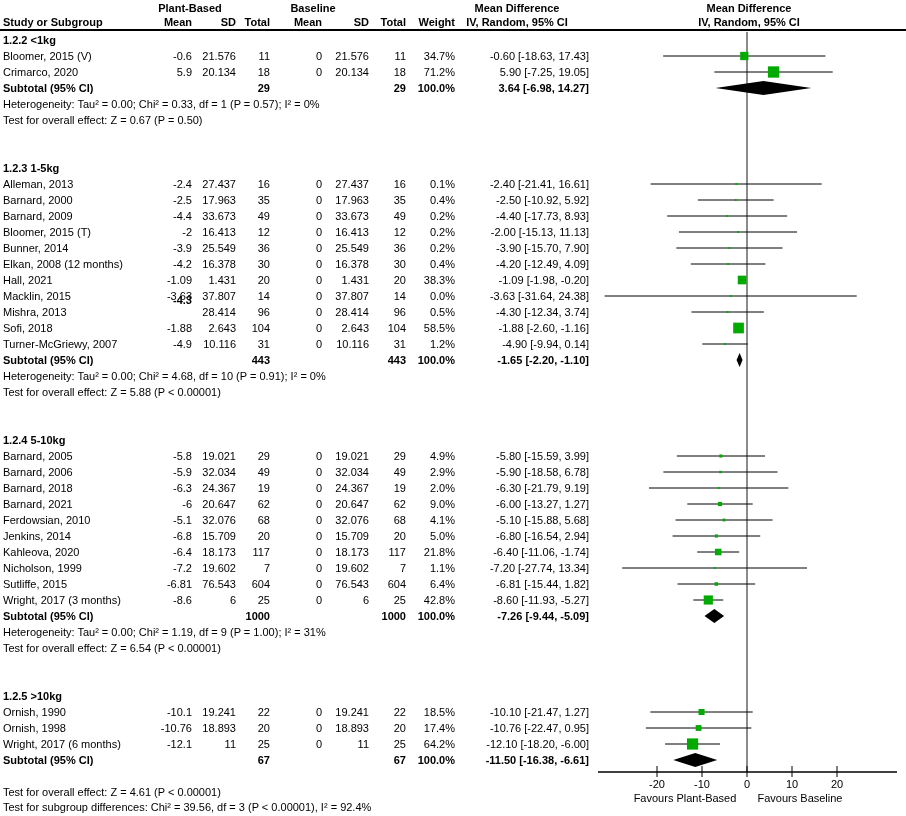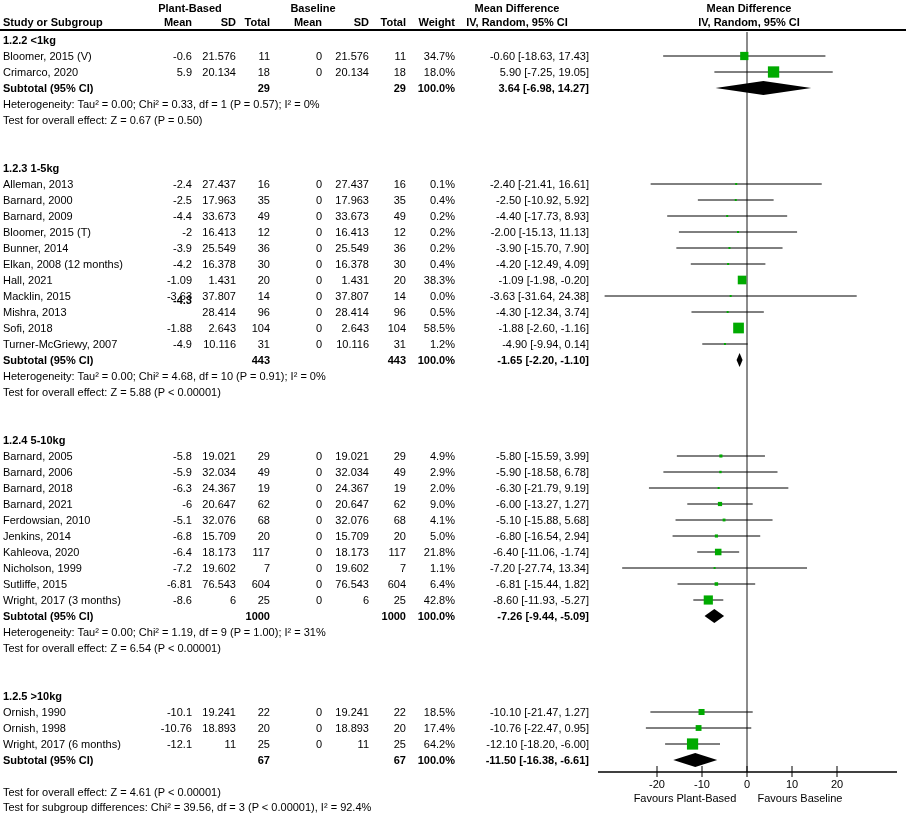--- a/index.html
+++ b/index.html
@@ -53,21 +53,21 @@
       <div class="cell r" style="right: 500px; top: 49px;">11</div>
       <div class="cell r" style="right: 451px; top: 49px;">34.7%</div>
       <div class="cell r" style="right: 317px; top: 49px;">-0.60 [-18.63, 17.43]</div>
       <div class="cell" style="left: 3px; top: 65px;">Crimarco, 2020</div>
       <div class="cell r" style="right: 714px; top: 65px;">5.9</div>
       <div class="cell r" style="right: 670px; top: 65px;">20.134</div>
       <div class="cell r" style="right: 636px; top: 65px;">18</div>
       <div class="cell r" style="right: 584px; top: 65px;">0</div>
       <div class="cell r" style="right: 537px; top: 65px;">20.134</div>
       <div class="cell r" style="right: 500px; top: 65px;">18</div>
-      <div class="cell r" style="right: 451px; top: 65px;">18.0%</div>
+      <div class="cell r" style="right: 451px; top: 65px;">71.2%</div>
       <div class="cell r" style="right: 317px; top: 65px;">5.90 [-7.25, 19.05]</div>
       <div class="cell b" style="left: 3px; top: 81px;">Subtotal (95% CI)</div>
       <div class="cell b r" style="right: 636px; top: 81px;">29</div>
       <div class="cell b r" style="right: 500px; top: 81px;">29</div>
       <div class="cell b r" style="right: 451px; top: 81px;">100.0%</div>
       <div class="cell b r" style="right: 317px; top: 81px;">3.64 [-6.98, 14.27]</div>
       <div class="cell" style="left: 3px; top: 97px;">Heterogeneity: Tau² = 0.00; Chi² = 0.33, df = 1 (P = 0.57); I² = 0%</div>
       <div class="cell" style="left: 3px; top: 113px;">Test for overall effect: Z = 0.67 (P = 0.50)</div>
       <div class="cell b" style="left: 3px; top: 161px;">1.2.3 1-5kg</div>
       <div class="cell" style="left: 3px; top: 177px;">Alleman, 2013</div>

